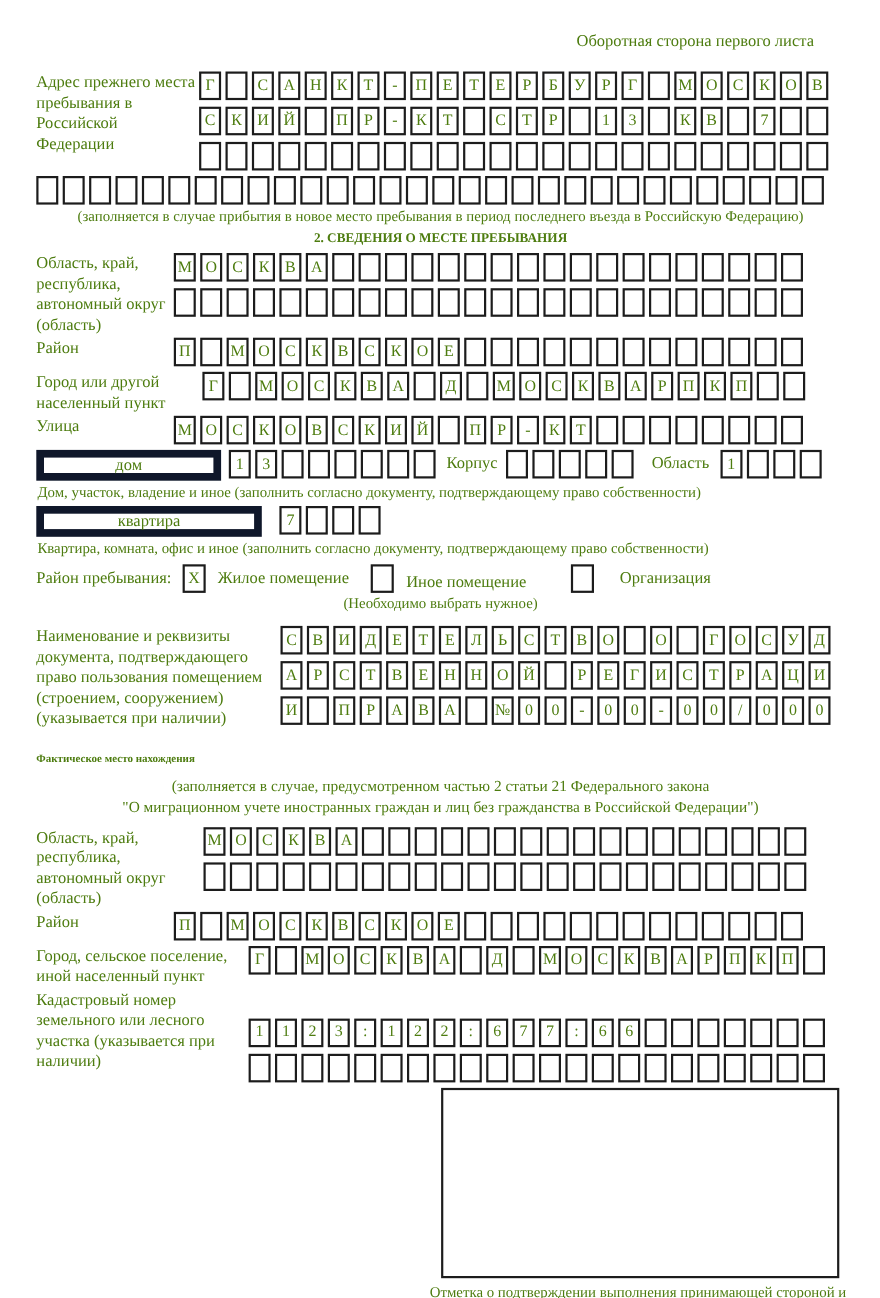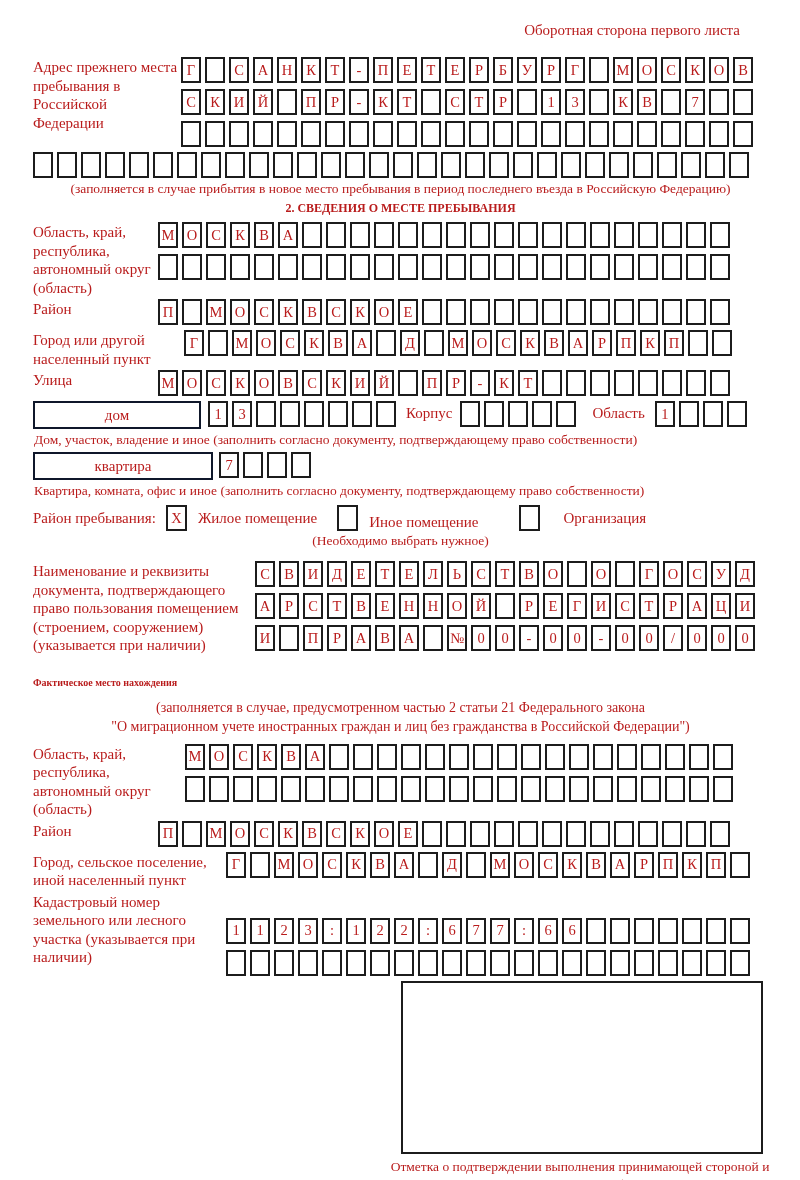--- a/index.html
+++ b/index.html
@@ -1,43 +1,43 @@
 <!DOCTYPE html>
 <html><head>
 <meta charset="utf-8">
 <style>
   html,body{margin:0;padding:0;background:#fff;}
   .page{
-    width:800px;height:1180px;background:#ffffff;color:#b91c1c;
+    width:800px;height:1180px;background:#ffffff;color:#4d7c0f;
     font-family:"Liberation Serif","DejaVu Serif",serif;
-    box-sizing:border-box;padding:22px 32px 0 33px;overflow:hidden;position:relative;
+    box-sizing:border-box;padding:30px 32px 0 33px;overflow:hidden;position:relative;
   }
   .page-title{text-align:right;font-size:15px;padding-right:28px;margin-bottom:18px;}
   .group{display:flex;align-items:flex-start;margin-bottom:2px;}
   .glabel{font-size:15px;line-height:18.5px;flex:none;padding-top:1px;}
   .w148{width:148px;} .w125{width:125px;} .w151{width:151px;} .w152{width:152px;}
   .w193{width:193px;} .w222{width:222px;}
   .grows{display:flex;flex-direction:column;gap:3px;}
   .grows.offset{margin-top:26px;}
   .cells{display:flex;gap:4px;margin-bottom:3px;}
   .cell{
     width:20px;height:26px;flex:none;box-sizing:border-box;border:2px solid #1c1c1c;
     display:flex;align-items:center;justify-content:center;
     font-size:14.5px;line-height:1;background:#fff;
   }
   .fullrow{margin-left:0;margin-top:0;}
   .note{text-align:center;font-size:13.5px;margin:1px 0 4px 0;}
   .sect-title{text-align:center;font-weight:bold;font-size:12px;margin:4px 0 6px 0;}
   .caption-left{font-size:13.5px;margin:1px 0 4px 1px;}
   .widebox{
-    box-sizing:border-box;border:2px solid #0f172a;height:28px;display:flex;
+    box-sizing:border-box;border:7px solid #0f172a;height:28px;display:flex;
     align-items:center;justify-content:center;font-size:15px;flex:none;background:#fff;
   }
   .dom-box{width:168px;margin-right:7px;}
-  .kv-box{width:180px;margin-right:6px;}
+  .kv-box{width:205px;margin-right:16px;}
   .inline-label{font-size:15px;padding-top:4px;flex:none;}
   .dom-row{display:flex;align-items:flex-start;margin-bottom:2px;}
   .mesto-row{display:flex;align-items:center;margin:6px 0 2px 0;}
   .mesto-label{font-size:15px;margin-right:10px;}
   .checkbox{
     width:21px;height:26px;box-sizing:border-box;border:2px solid #1c1c1c;flex:none;
     display:flex;align-items:center;justify-content:center;font-size:14.5px;background:#fff;
   }
   .option{display:flex;align-items:center;}
   .option .opt-label{font-size:15px;margin-left:11px;}

